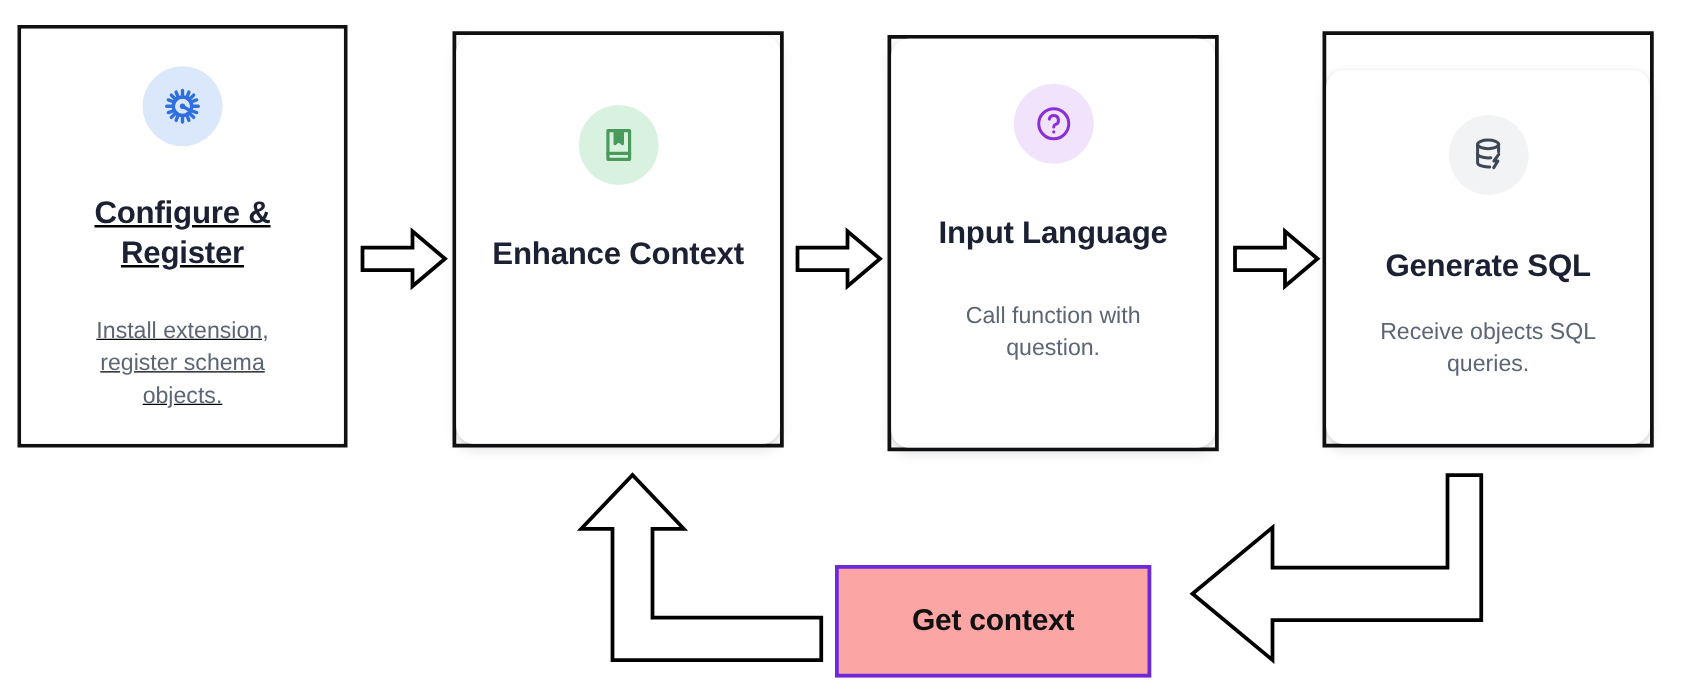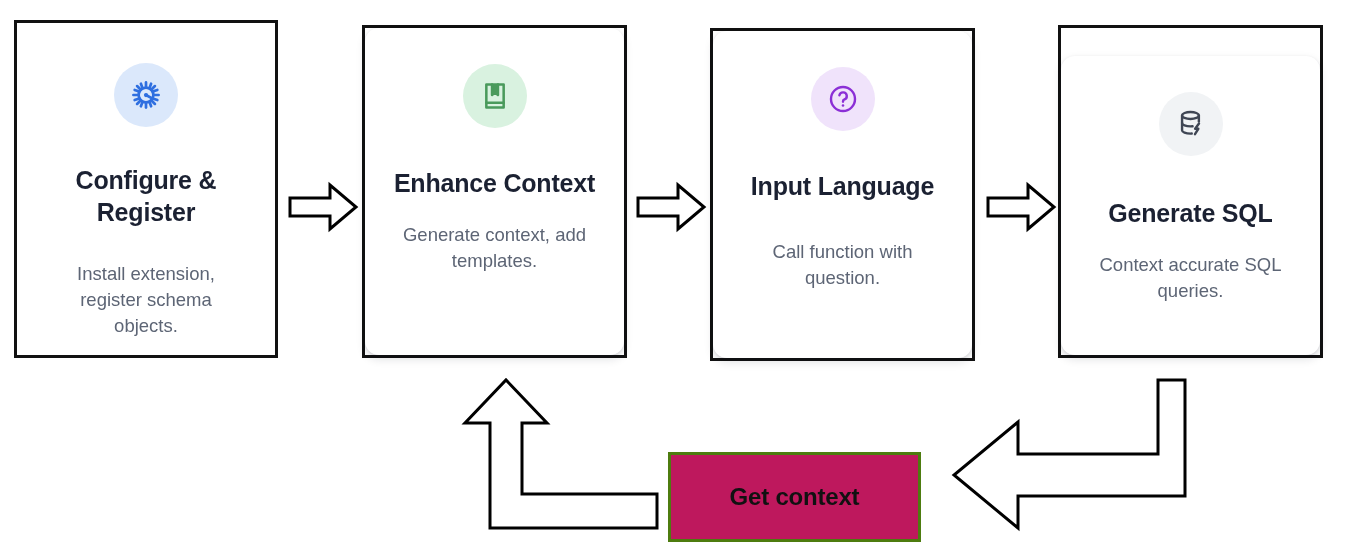--- a/index.html
+++ b/index.html
@@ -65,26 +65,26 @@
   .card-desc {
     font-size: 18.5px;
     font-weight: 400;
     line-height: 1.42;
     color: #5d6575;
     max-width: 86%;
   }
 
   
   #card-1 { left: 14px;   top: 20px;  width: 264px; height: 338px; }
-  #card-1 .card-inner { padding: 40px 14px 0; }
+  #card-1 .card-inner { padding: 30px 14px 0; text-decoration: underline; }
   #card-1 .card-title { margin-top: 38px; }
   #card-1 .card-desc  { margin-top: 32px; }
 
   #card-2 { left: 362px;  top: 25px;  width: 265px; height: 333px; }
-  #card-2 .card-inner { padding: 36px 14px 0; }
+  #card-2 .card-inner { padding: 56px 14px 0; }
   #card-2 .card-title { margin-top: 40px; }
   #card-2 .card-desc  { margin-top: 22px; }
 
   #card-3 { left: 710px;  top: 28px;  width: 265px; height: 333px; }
   #card-3 .card-inner { padding: 36px 14px 0; }
   #card-3 .card-title { margin-top: 40px; }
   #card-3 .card-desc  { margin-top: 36px; }
 
   #card-4 { left: 1058px; top: 25px;  width: 265px; height: 333px; }
   #card-4 .card-inner { padding: 36px 14px 0; margin-top: 28px; }
@@ -111,22 +111,22 @@
   #loop-arrow-right { left: 940px; top: 376px; }
 
   
   #get-context-box {
     position: absolute;
     left: 668px;
     top: 452px;
     width: 253px;
     height: 90px;
     box-sizing: border-box;
-    border: 3px solid #4d7c0f;
-    background: #be185d;
+    border: 3px solid #6d28d9;
+    background: #fca5a5;
     display: flex;
     align-items: center;
     justify-content: center;
   }
   #get-context-box .box-label {
     font-size: 24px;
     font-weight: 700;
     color: #111111;
     letter-spacing: -0.2px;
   }
@@ -179,21 +179,20 @@
       <div class="icon-circle" style="background:#d9f2e0;">
         <span>
           <svg width="32" height="32" viewBox="0 0 24 24" fill="none" stroke="#4a9a5c" stroke-width="1.9" stroke-linecap="round" stroke-linejoin="round">
             <path d="M5.5,3.4 L18.5,3.4 L18.5,20.6 L5.5,20.6 Z"></path>
             <path d="M5.5,17 L18.5,17"></path>
             <path d="M9.8,3.4 L9.8,11.2 L12,9.3 L14.2,11.2 L14.2,3.4" fill="#4a9a5c" stroke="#4a9a5c"></path>
           </svg>
         </span>
       </div>
       <div class="card-title">Enhance Context</div>
-      <div class="card-desc">Generate context, add templates.</div>
     </div>
   </div>
 
   <div class="connector" id="arrow-2">
     <svg width="70" height="50" viewBox="0 0 70 50">
       <path class="arrow-shape" d="M2,16 L42,16 L42,3 L68,25 L42,47 L42,34 L2,34 Z"></path>
     </svg>
   </div>
 
   <div class="card rounded" id="card-3">
@@ -225,21 +224,21 @@
           <svg width="32" height="32" viewBox="0 0 24 24" fill="none" stroke="#3f4654" stroke-width="1.8" stroke-linecap="round" stroke-linejoin="round">
             <ellipse cx="11.6" cy="5.6" rx="6.3" ry="2.6"></ellipse>
             <path d="M5.3,5.6 L5.3,11.2 c0,1.44 2.82,2.6 6.3,2.6 c0.55,0 1.08,-0.03 1.58,-0.085"></path>
             <path d="M5.3,11.2 L5.3,16.6 c0,1.44 2.82,2.6 6.3,2.6 c0.33,0 0.66,-0.01 0.97,-0.03"></path>
             <path d="M17.9,5.6 L17.9,10.1"></path>
             <path d="M18.0,11.6 L15.1,15.6 L17.5,15.6 L15.0,19.6" stroke-linejoin="round"></path>
           </svg>
         </span>
       </div>
       <div class="card-title">Generate SQL</div>
-      <div class="card-desc">Context accurate SQL queries.</div>
+      <div class="card-desc">Receive objects SQL queries.</div>
     </div>
   </div>
 
   <div class="connector" id="loop-arrow-left">
     <svg width="210" height="160" viewBox="0 0 210 160">
       <path class="arrow-shape" d="M13,47 L38,47 L38,152 L205,152 L205,118 L70,118 L70,47 L95,47 L54,4 Z"></path>
     </svg>
   </div>
 
   <div id="get-context-box">

